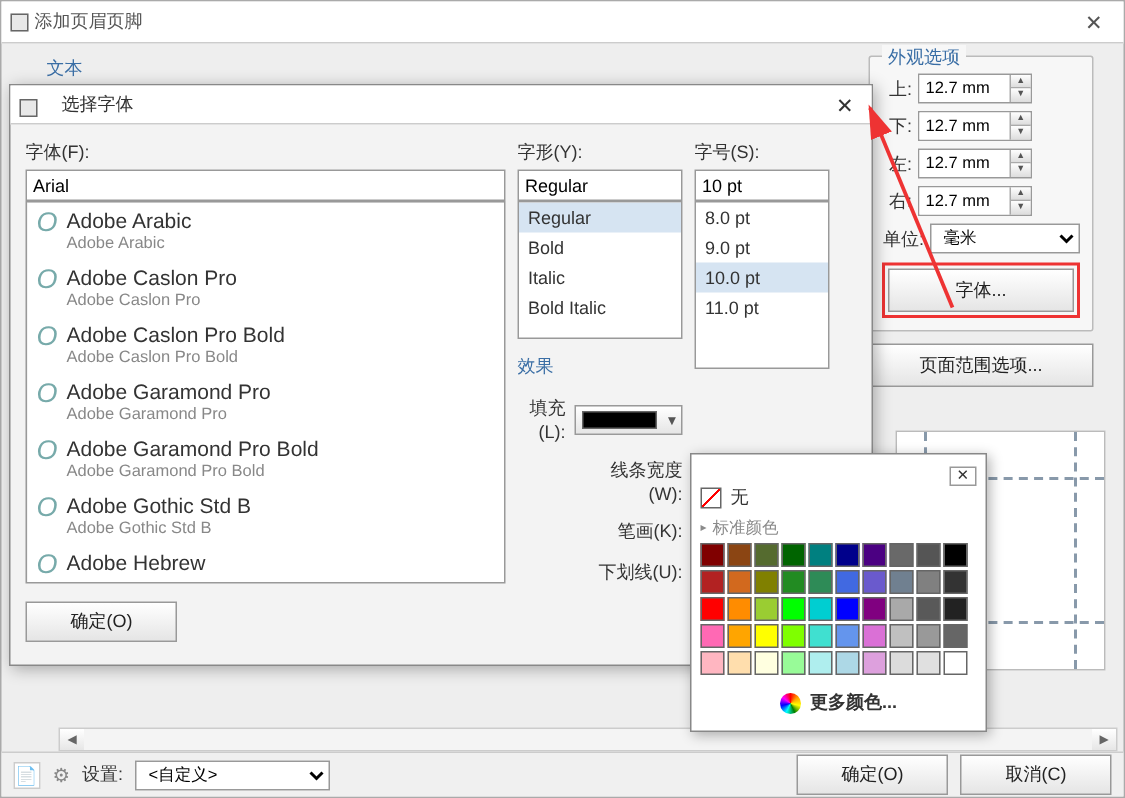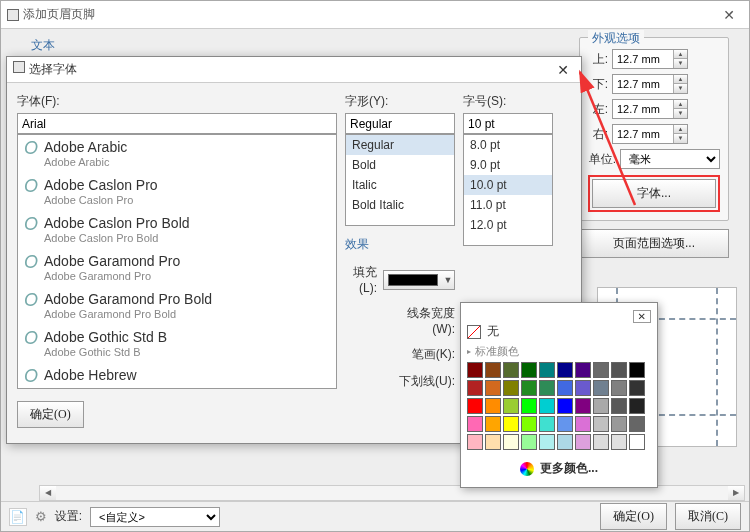--- a/index.html
+++ b/index.html
@@ -16,28 +16,28 @@
 .spin-row { display: flex; align-items: center; margin: 5px 0; gap: 4px; }
 .spin-row label { width: 20px; text-align: right; }
 .spin { display: flex; align-items: center; border: 1px solid #999; background: #fff; height: 20px; }
 .spin-input { border: none; width: 60px; padding: 2px 4px; font-size: 11px; height: 18px; }
 .spin-buttons { display: flex; flex-direction: column; width: 14px; border-left: 1px solid #aaa; }
 .spin-btn { height: 9px; background: linear-gradient(#fefefe,#ddd); font-size: 6px; text-align: center; line-height: 8px; cursor: pointer; color: #555; }
 .spin-btn:first-child { border-bottom: 1px solid #aaa; }
 
 .redbox { border: 2px solid #e33; padding: 2px; }
 .btn { display: block; width: 100%; padding: 5px 0; border: 1px solid #999; background: linear-gradient(#fff,#e5e5e5); cursor: pointer; font-size: 12px; color: #222; text-align: center; }
-.btn.small { width: auto; padding: 4px 12px; font-family: Liberation Serif, serif; }
+.btn.small { width: auto; padding: 4px 29px; }
 
 .select { border: 1px solid #999; background: #fff; height: 20px; padding: 2px 4px; font-size: 11px; }
 
 
 .font-dialog { position: absolute; top: 56px; left: 6px; width: 576px; height: 388px; background: #f3f3f3; border: 1px solid #888; box-shadow: 2px 2px 10px rgba(0,0,0,.3); z-index: 20; }
 .dlg-titlebar { height: 26px; display: flex; justify-content: space-between; align-items: center; padding: 0 6px; background: #fff; border-bottom: 1px solid #ccc; }
-.dlg-titlebar .title { display: flex; align-items: flex-start; gap: 4px; }
+.dlg-titlebar .title { display: flex; align-items: flex-end; gap: 16px; }
 .dlg-close { font-size: 14px; color: #333; cursor: pointer; padding: 0 6px; }
 .dlg-body { padding: 10px; }
 
 .font-cols { display: flex; gap: 8px; }
 .col { display: flex; flex-direction: column; }
 .col-label { margin-bottom: 3px; }
 .font-input { border: 1px solid #999; padding: 3px 4px; background: #fff; font-size: 12px; height: 21px; }
 .listbox { border: 1px solid #999; background: #fff; overflow-y: auto; }
 .listbox .item { padding: 3px 6px; cursor: pointer; }
 .listbox .item.sel { background: #d6e4f2; }
@@ -283,21 +283,20 @@
       </div>
 
       <div class="col" style="width:90px">
         <span class="col-label">字号(S):</span>
         <input class="font-input" value="10 pt" style="">
         <div class="listbox" style="height:112px" id="sizeList">
             <div class="item">8.0 pt</div>
             <div class="item">9.0 pt</div>
             <div class="item sel">10.0 pt</div>
             <div class="item">11.0 pt</div>
-            <div class="item">12.0 pt</div>
           </div>
       </div>
     </div>
     <div class="dlg-ok">
       <button class="btn small">确定(O)</button>
     </div>
   </div>
 </div>
 
 <div class="color-popup">

